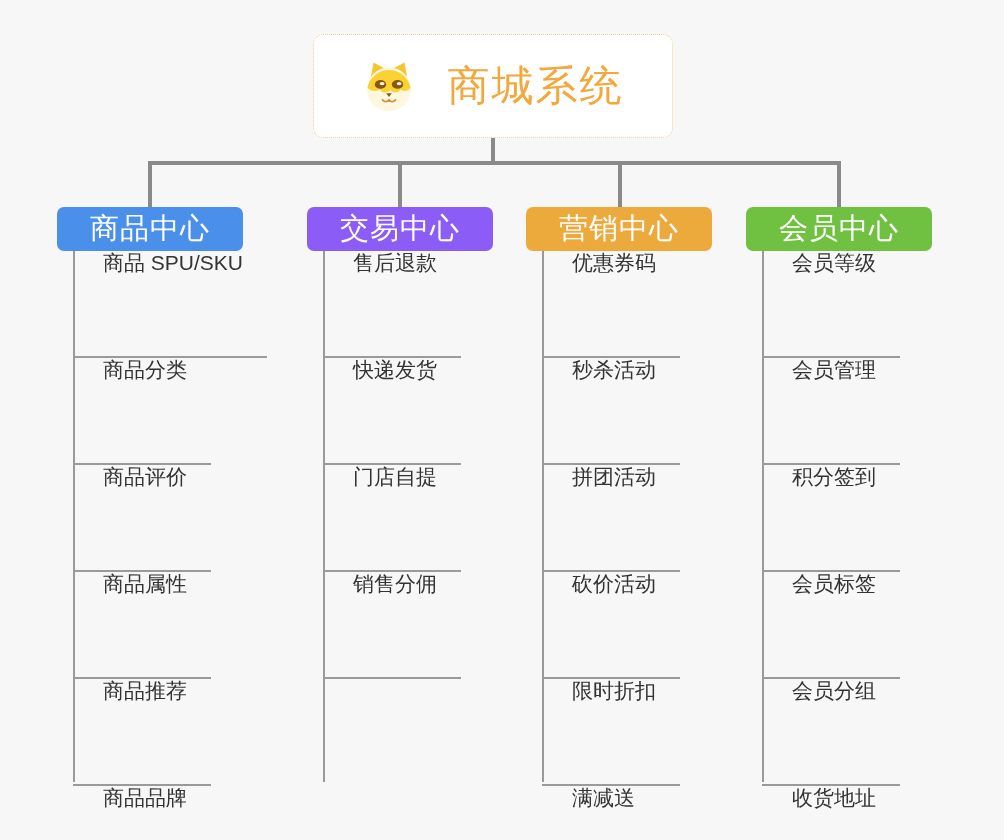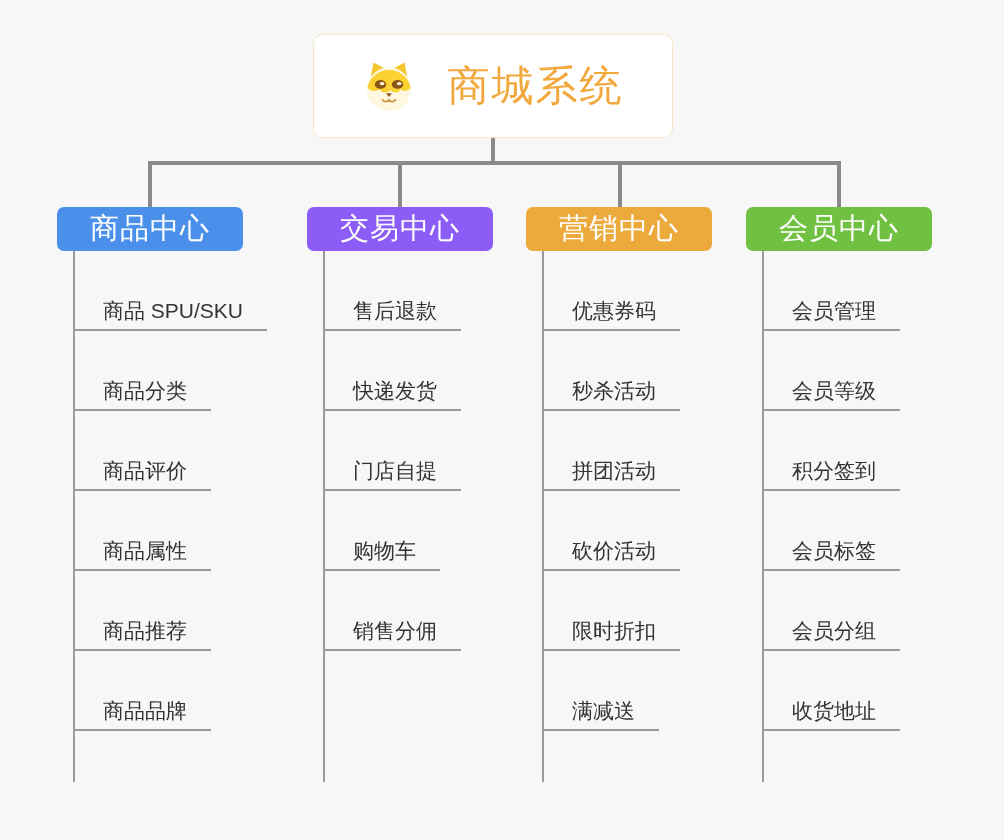--- a/index.html
+++ b/index.html
@@ -38,21 +38,21 @@
   .b1{left:307px;}
   .b2{left:526px;}
   .b3{left:746px;}
   .hdr{
     width:186px;height:44px;border-radius:7px;
     display:flex;align-items:center;justify-content:center;
     color:#ffffff;font-size:29px;letter-spacing:1px;
   }
   .leaves{position:relative;}
   .spine{position:absolute;left:16px;top:0;width:2px;height:531px;background:#9a9a9a;}
-  .leaf-row{height:80px;display:flex;align-items:flex-end;}
+  .leaf-row{height:107px;display:flex;}
   .leaf-row:first-child{height:84px;}
   .leaf{
     margin-left:16px;
     padding:0 24px 6px 30px;
     border-bottom:2px solid #9a9a9a;
     font-size:21px;color:#333333;
     white-space:nowrap;line-height:1.15;
   }
 </style>
 </head>
@@ -115,23 +115,20 @@
       <div class="leaf-row">
           <div class="leaf">售后退款</div>
         </div>
       <div class="leaf-row">
           <div class="leaf">快递发货</div>
         </div>
       <div class="leaf-row">
           <div class="leaf">门店自提</div>
         </div>
       <div class="leaf-row">
-          <div class="leaf">购物车</div>
-        </div>
-      <div class="leaf-row">
           <div class="leaf">销售分佣</div>
         </div>
     </div>
   </div>
 
   <div class="branch b2">
     <div class="hdr" style="background: rgb(236, 169, 60);">营销中心</div>
     <div class="leaves">
       <div class="spine"></div>
       <div class="leaf-row">
@@ -153,24 +150,24 @@
           <div class="leaf">满减送</div>
         </div>
     </div>
   </div>
 
   <div class="branch b3">
     <div class="hdr" style="background: rgb(112, 192, 65);">会员中心</div>
     <div class="leaves">
       <div class="spine"></div>
       <div class="leaf-row">
-          <div class="leaf">会员管理</div>
+          <div class="leaf">会员等级</div>
         </div>
       <div class="leaf-row">
-          <div class="leaf">会员等级</div>
+          <div class="leaf">会员管理</div>
         </div>
       <div class="leaf-row">
           <div class="leaf">积分签到</div>
         </div>
       <div class="leaf-row">
           <div class="leaf">会员标签</div>
         </div>
       <div class="leaf-row">
           <div class="leaf">会员分组</div>
         </div>

